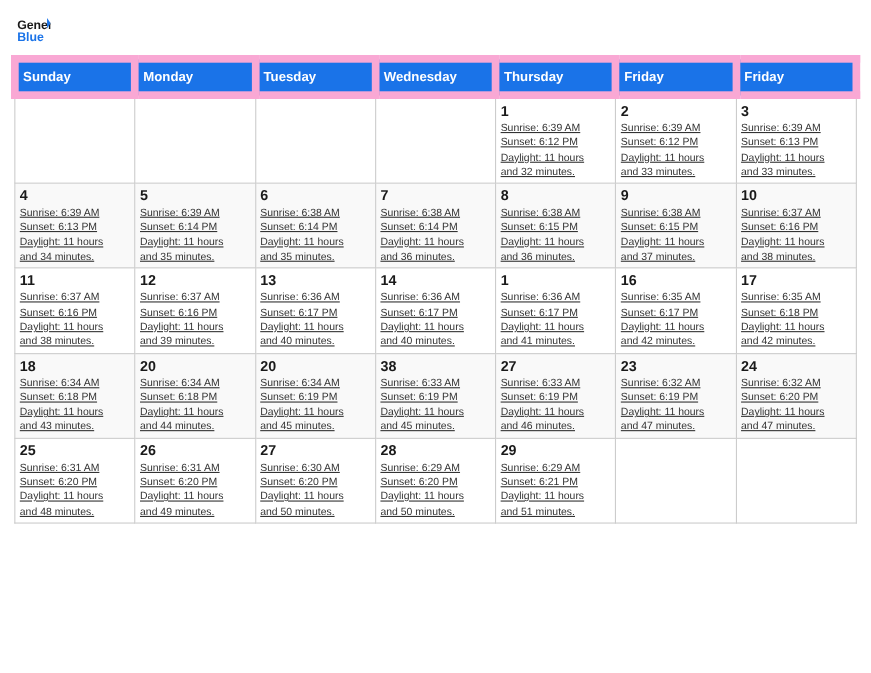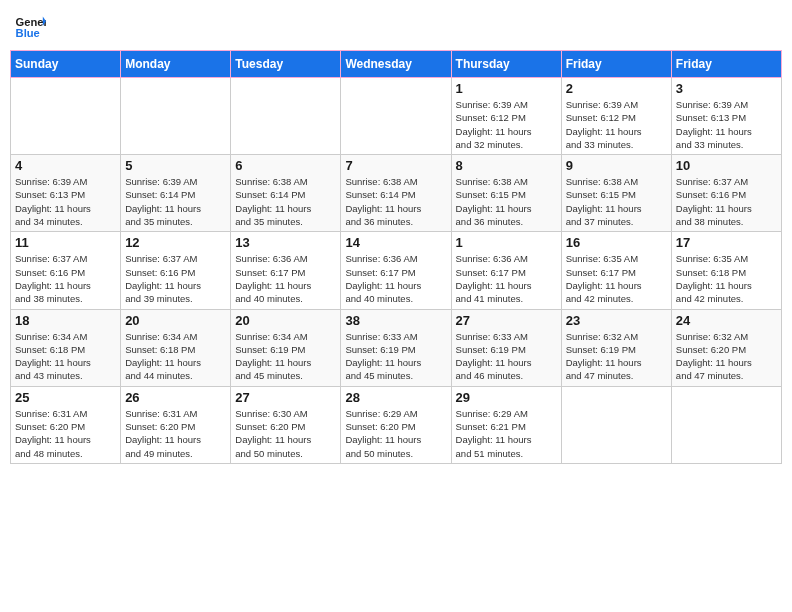--- a/index.html
+++ b/index.html
@@ -43,21 +43,21 @@
       border-collapse: collapse;
       border: 1px solid #ccc;
     }
     .calendar th {
       background-color: #1a73e8;
       color: #fff;
       font-size: 12px;
       font-weight: bold;
       padding: 6px 4px;
       text-align: left;
-      border: 1px solid #f9a8d4;
+      border: 7px solid #f9a8d4;
     }
     .calendar td {
       vertical-align: top;
       border: 1px solid #ccc;
       padding: 3px 4px;
       width: calc(100% / 7);
       min-height: 80px;
       font-size: 10px;
       color: #333;
       background: #fff;
@@ -69,20 +69,21 @@
       font-size: 13px;
       font-weight: bold;
       color: #1a1a1a;
       display: block;
       margin-bottom: 2px;
     }
     .day-info {
       font-size: 9.5px;
       color: #333;
       line-height: 1.4;
+      text-decoration: underline;
     }
     .empty-cell {
       background: #fff;
     }
   </style>
 </head>
 <body>
 
 <div class="header">
   <div class="logo">

